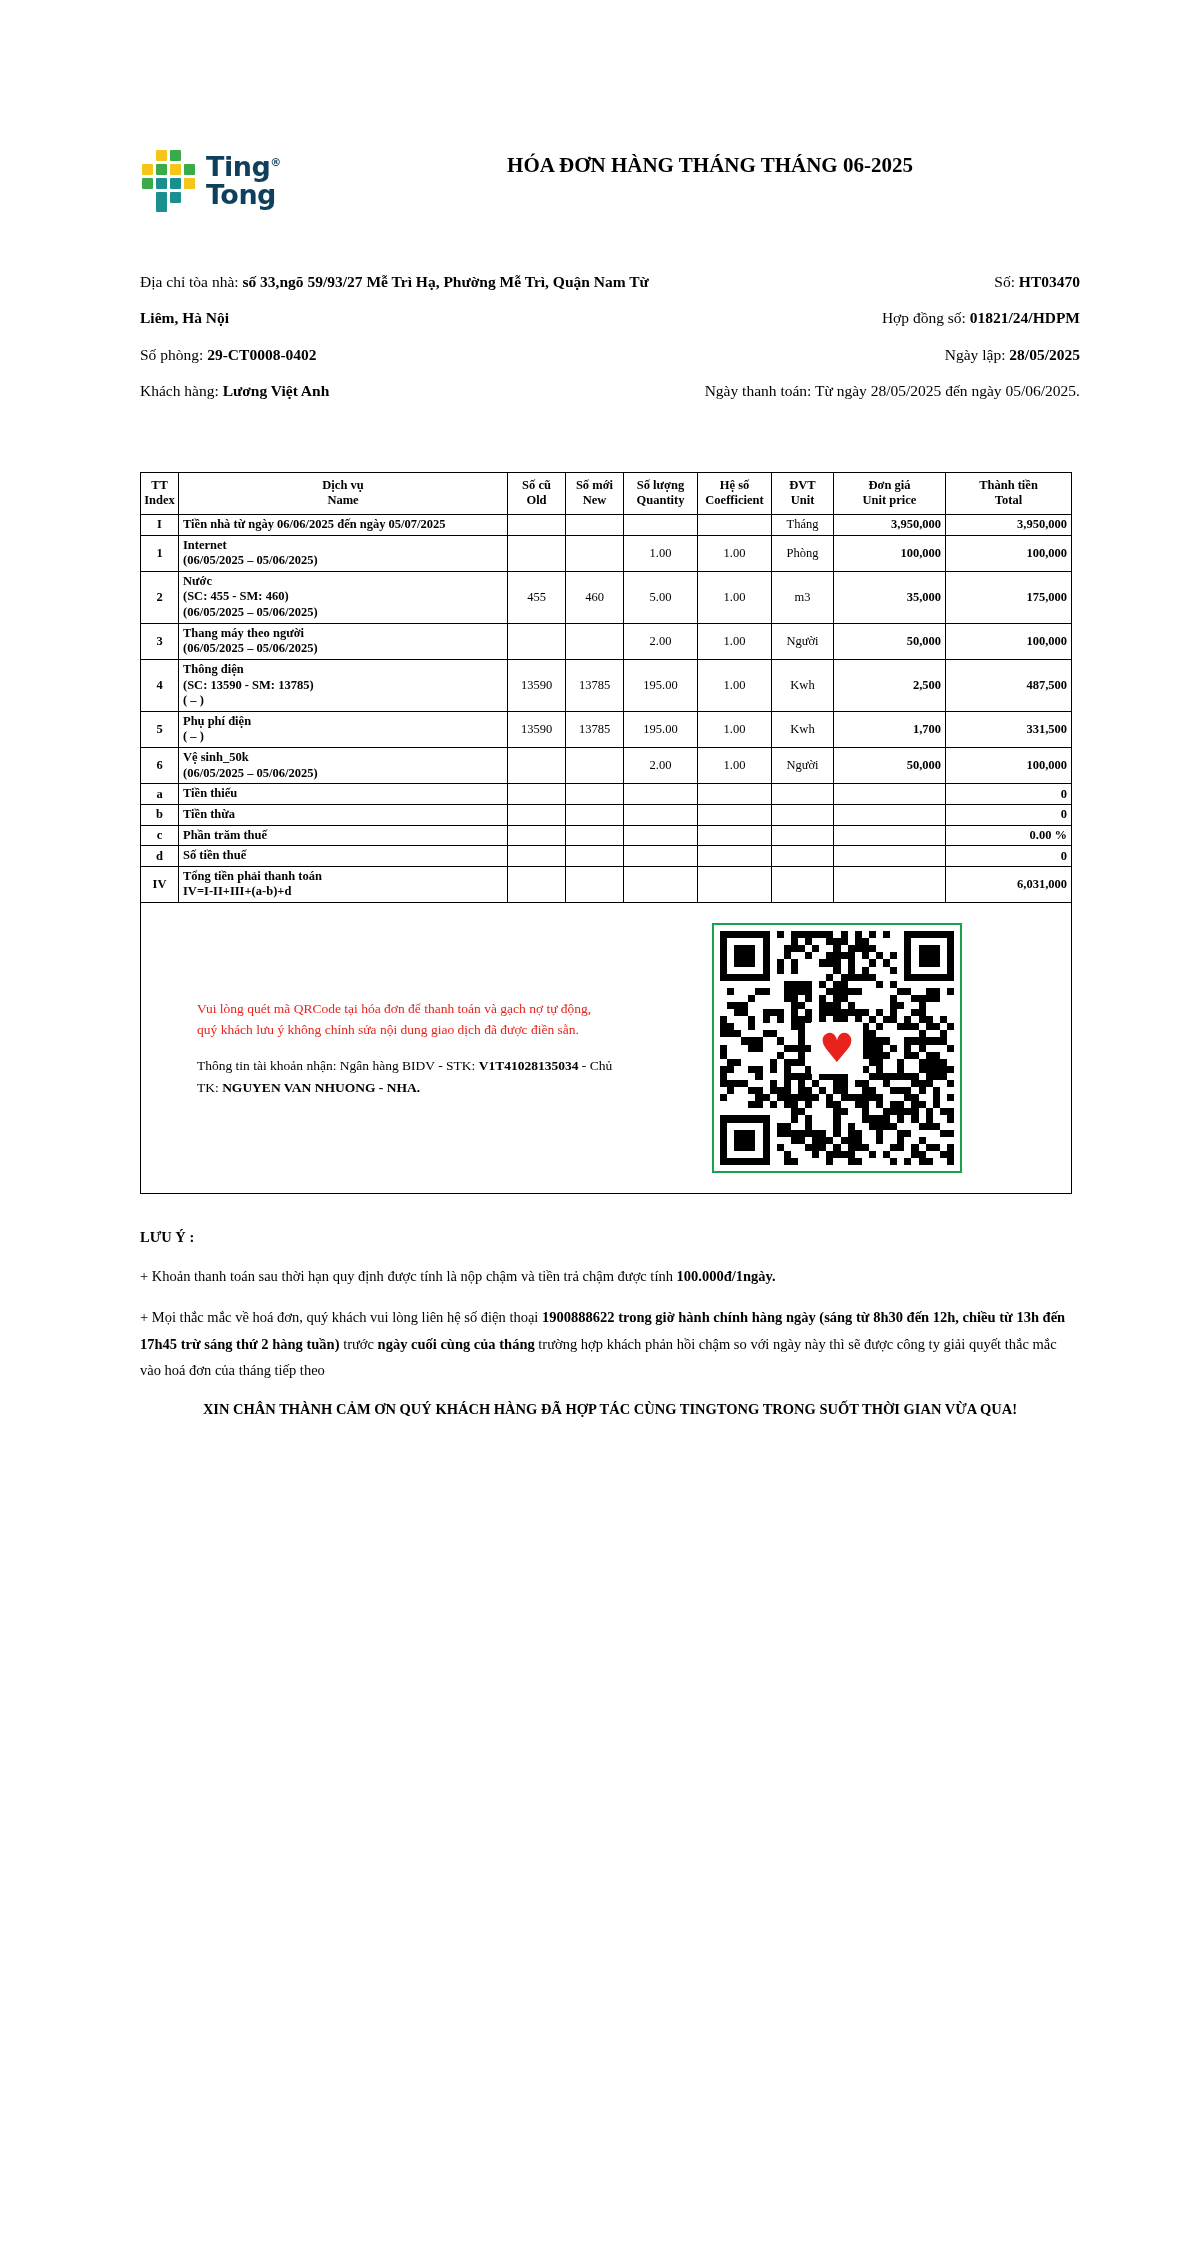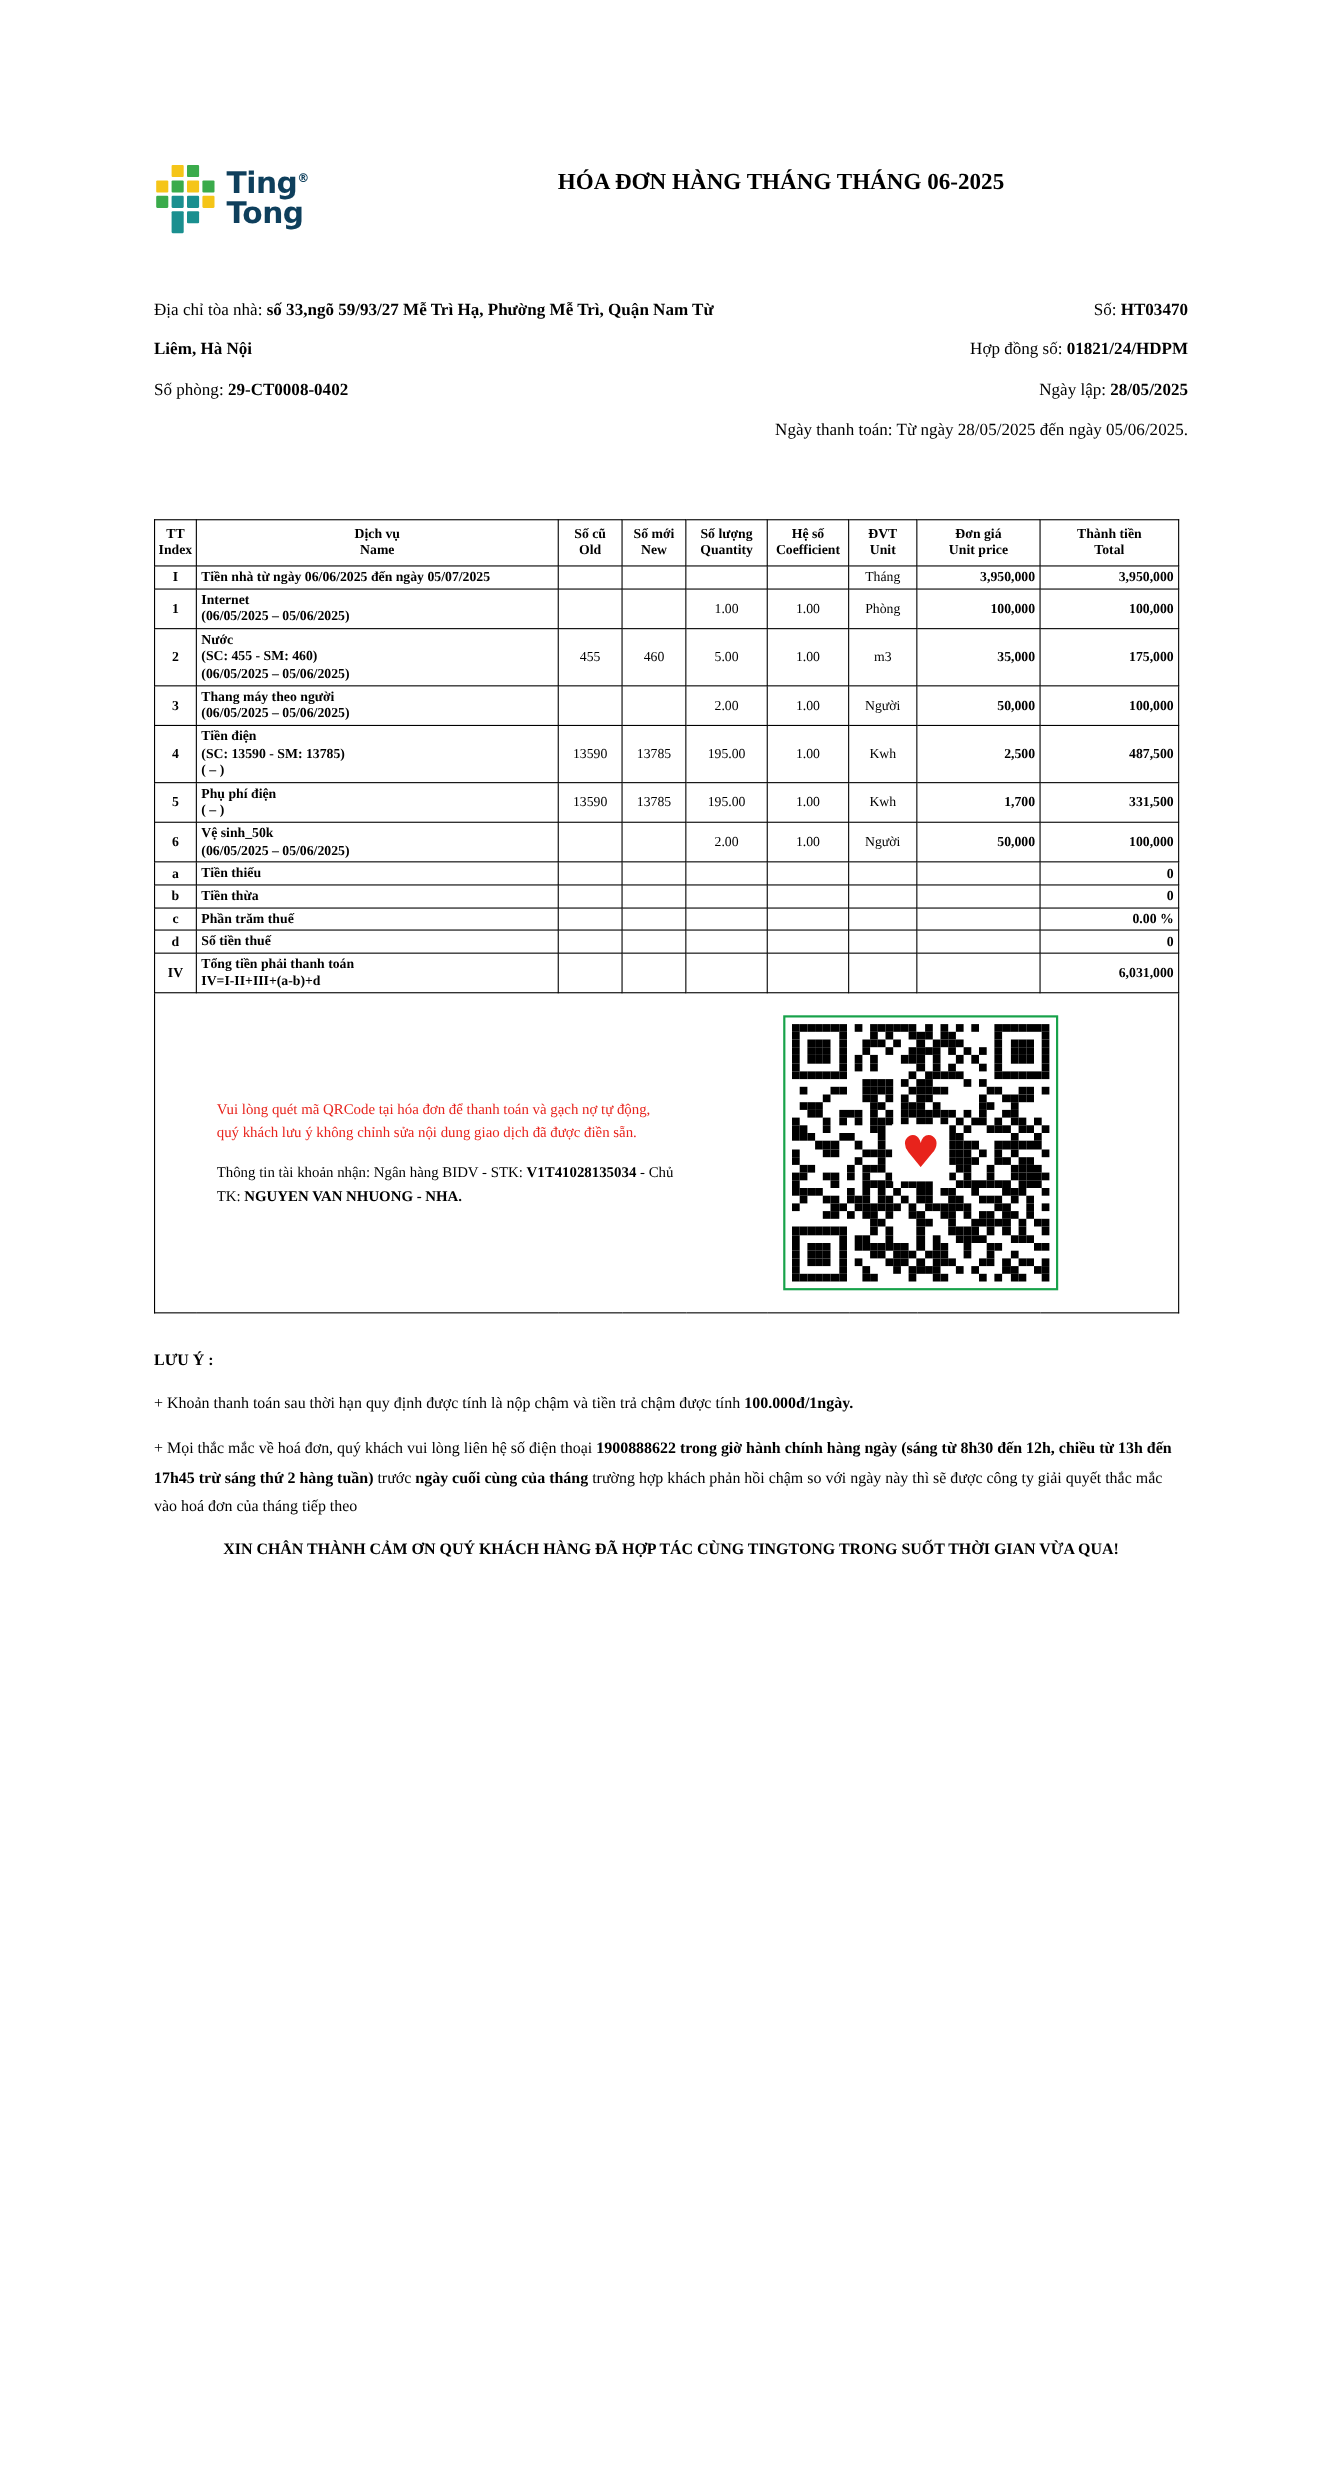--- a/index.html
+++ b/index.html
@@ -197,20 +197,24 @@
 
   <div class="meta">
     <div class="meta-left">
       <div class="line">
         <span>Địa chỉ tòa nhà:</span>
         <b>số 33,ngõ 59/93/27 Mễ Trì Hạ, Phường Mễ Trì, Quận Nam Từ Liêm, Hà Nội</b>
       </div>
       <div class="line">
         <span>Số phòng:</span>
         <b>29-CT0008-0402</b>
+      </div>
+      <div class="line">
+        <span>Khách hàng:</span>
+        <b>Lương Việt Anh</b>
       </div>
     </div>
     <div class="meta-right">
       <div class="line">
         <span>Số:</span>
         <b>HT03470</b>
       </div>
       <div class="line">
         <span>Hợp đồng số:</span>
         <b>01821/24/HDPM</b>
@@ -321,21 +325,21 @@
             <td class="ctr w-new"></td>
             <td class="ctr w-qty">2.00</td>
             <td class="ctr w-coef">1.00</td>
             <td class="ctr w-unit">Người</td>
             <td class="money w-price">50,000</td>
             <td class="money w-total">100,000</td>
           </tr>
           <tr>
             <td class="idx">4</td>
             <td class="name">
-              <div>Tiền điện</div>
+              <div>Thông điện</div>
               <div>(SC: 13590 - SM: 13785)</div>
               <div>( – )</div>
             </td>
             <td class="ctr w-old">13590</td>
             <td class="ctr w-new">13785</td>
             <td class="ctr w-qty">195.00</td>
             <td class="ctr w-coef">1.00</td>
             <td class="ctr w-unit">Kwh</td>
             <td class="money w-price">2,500</td>
             <td class="money w-total">487,500</td>

